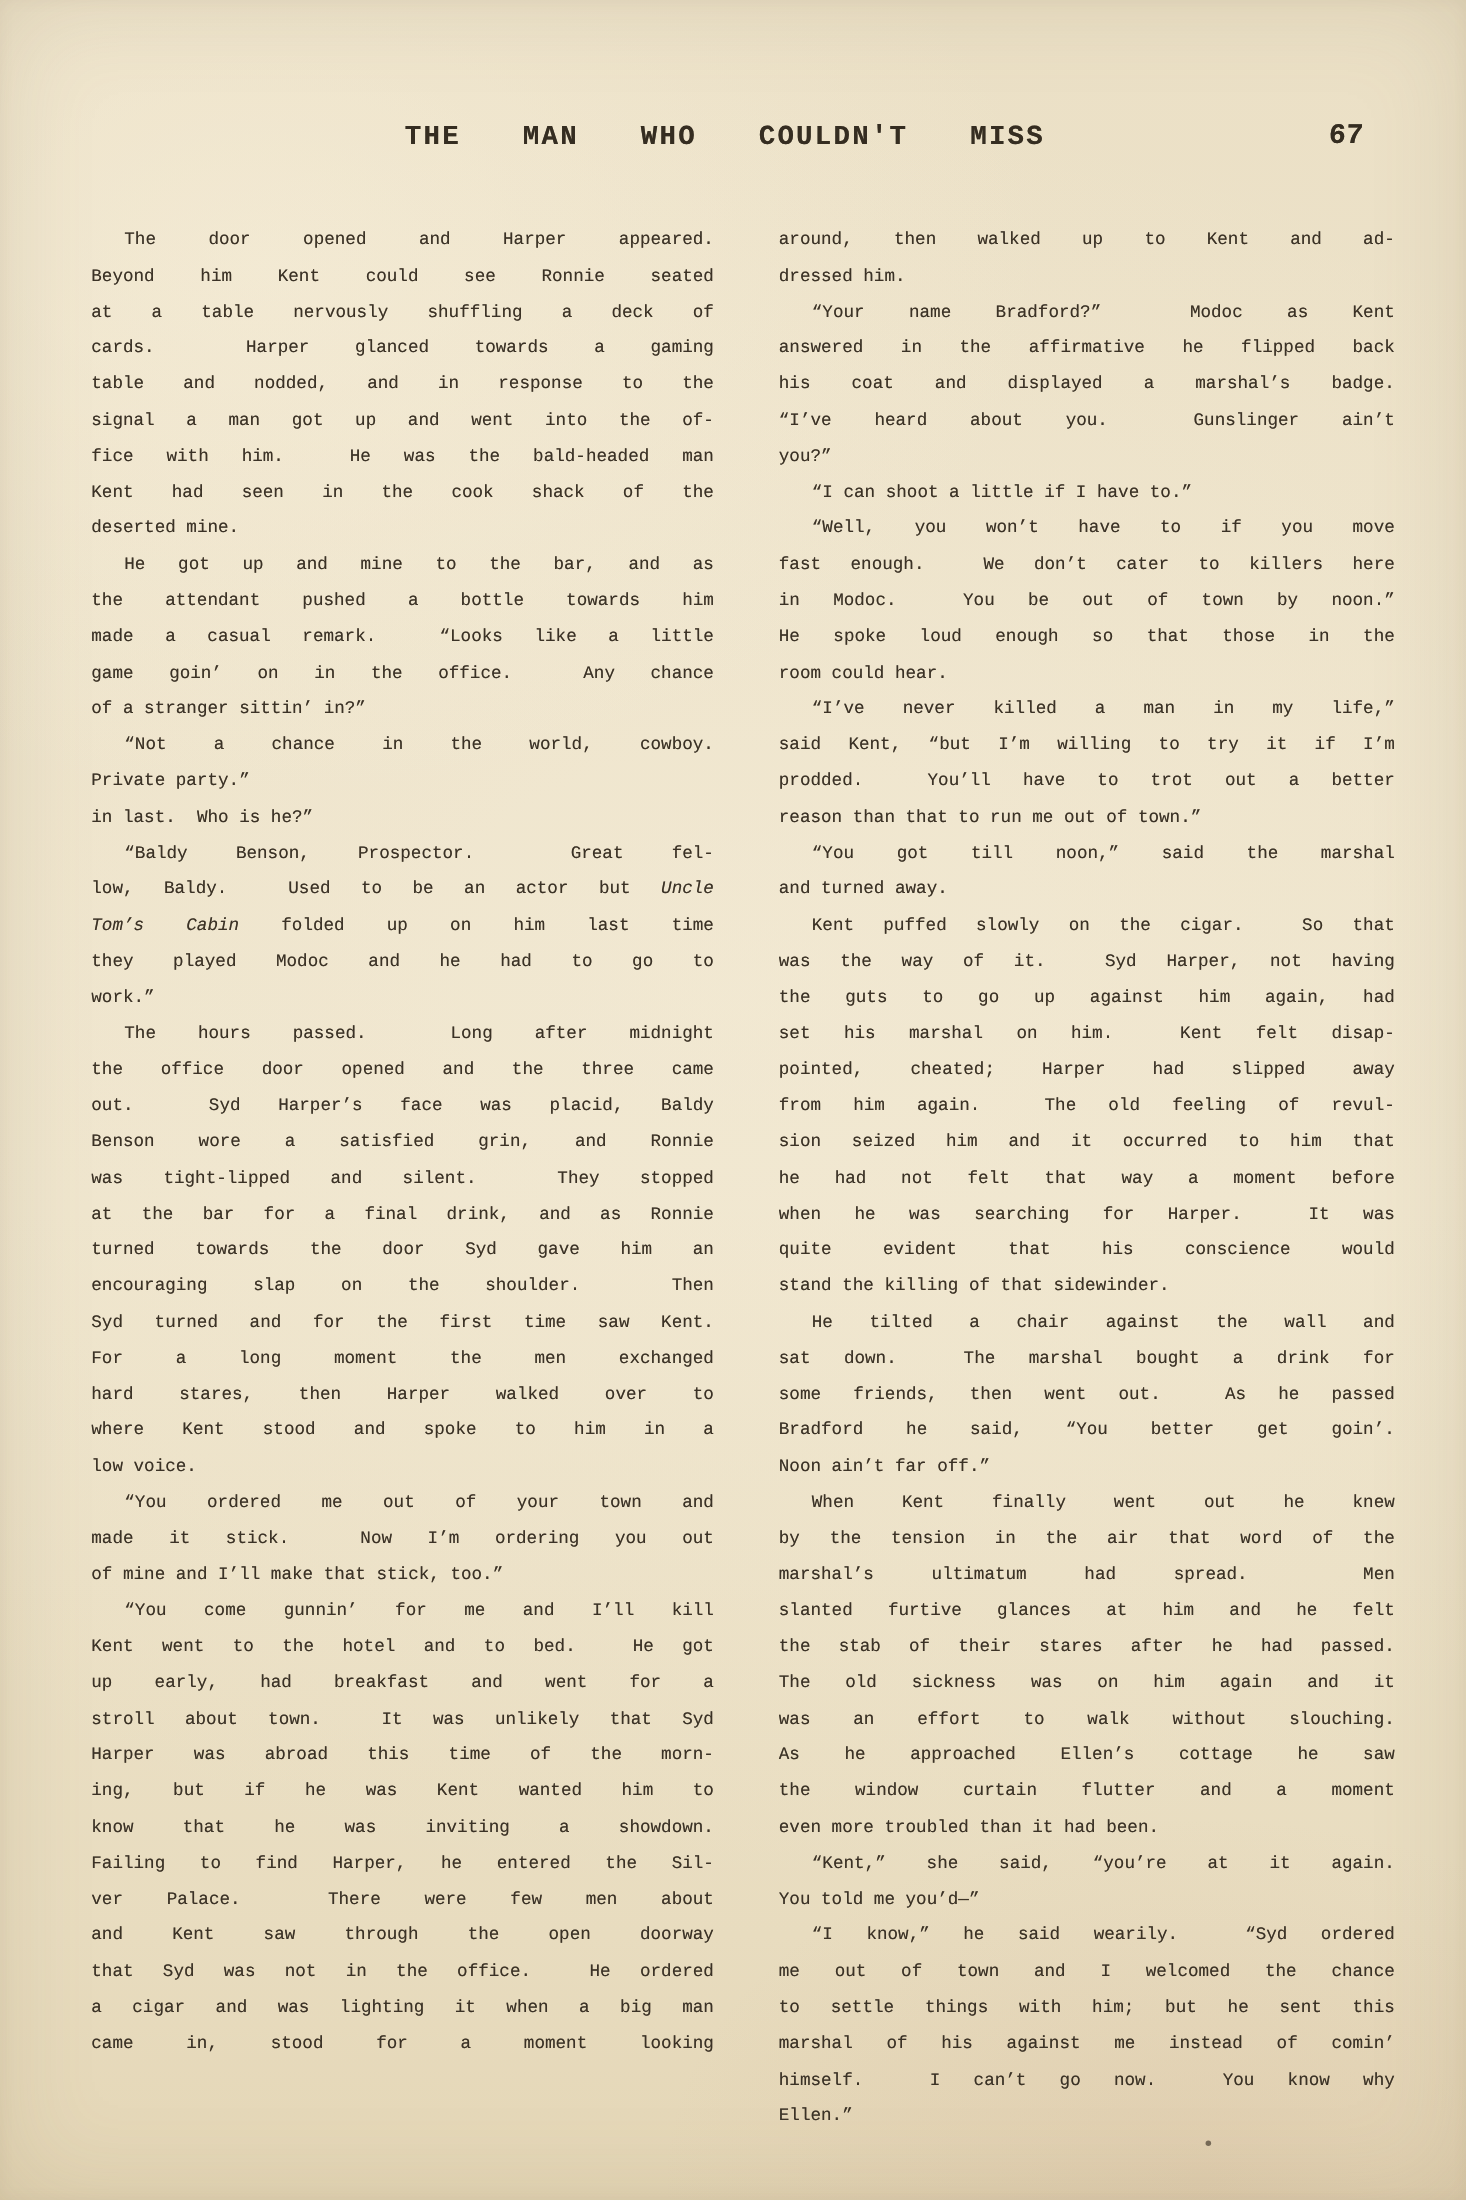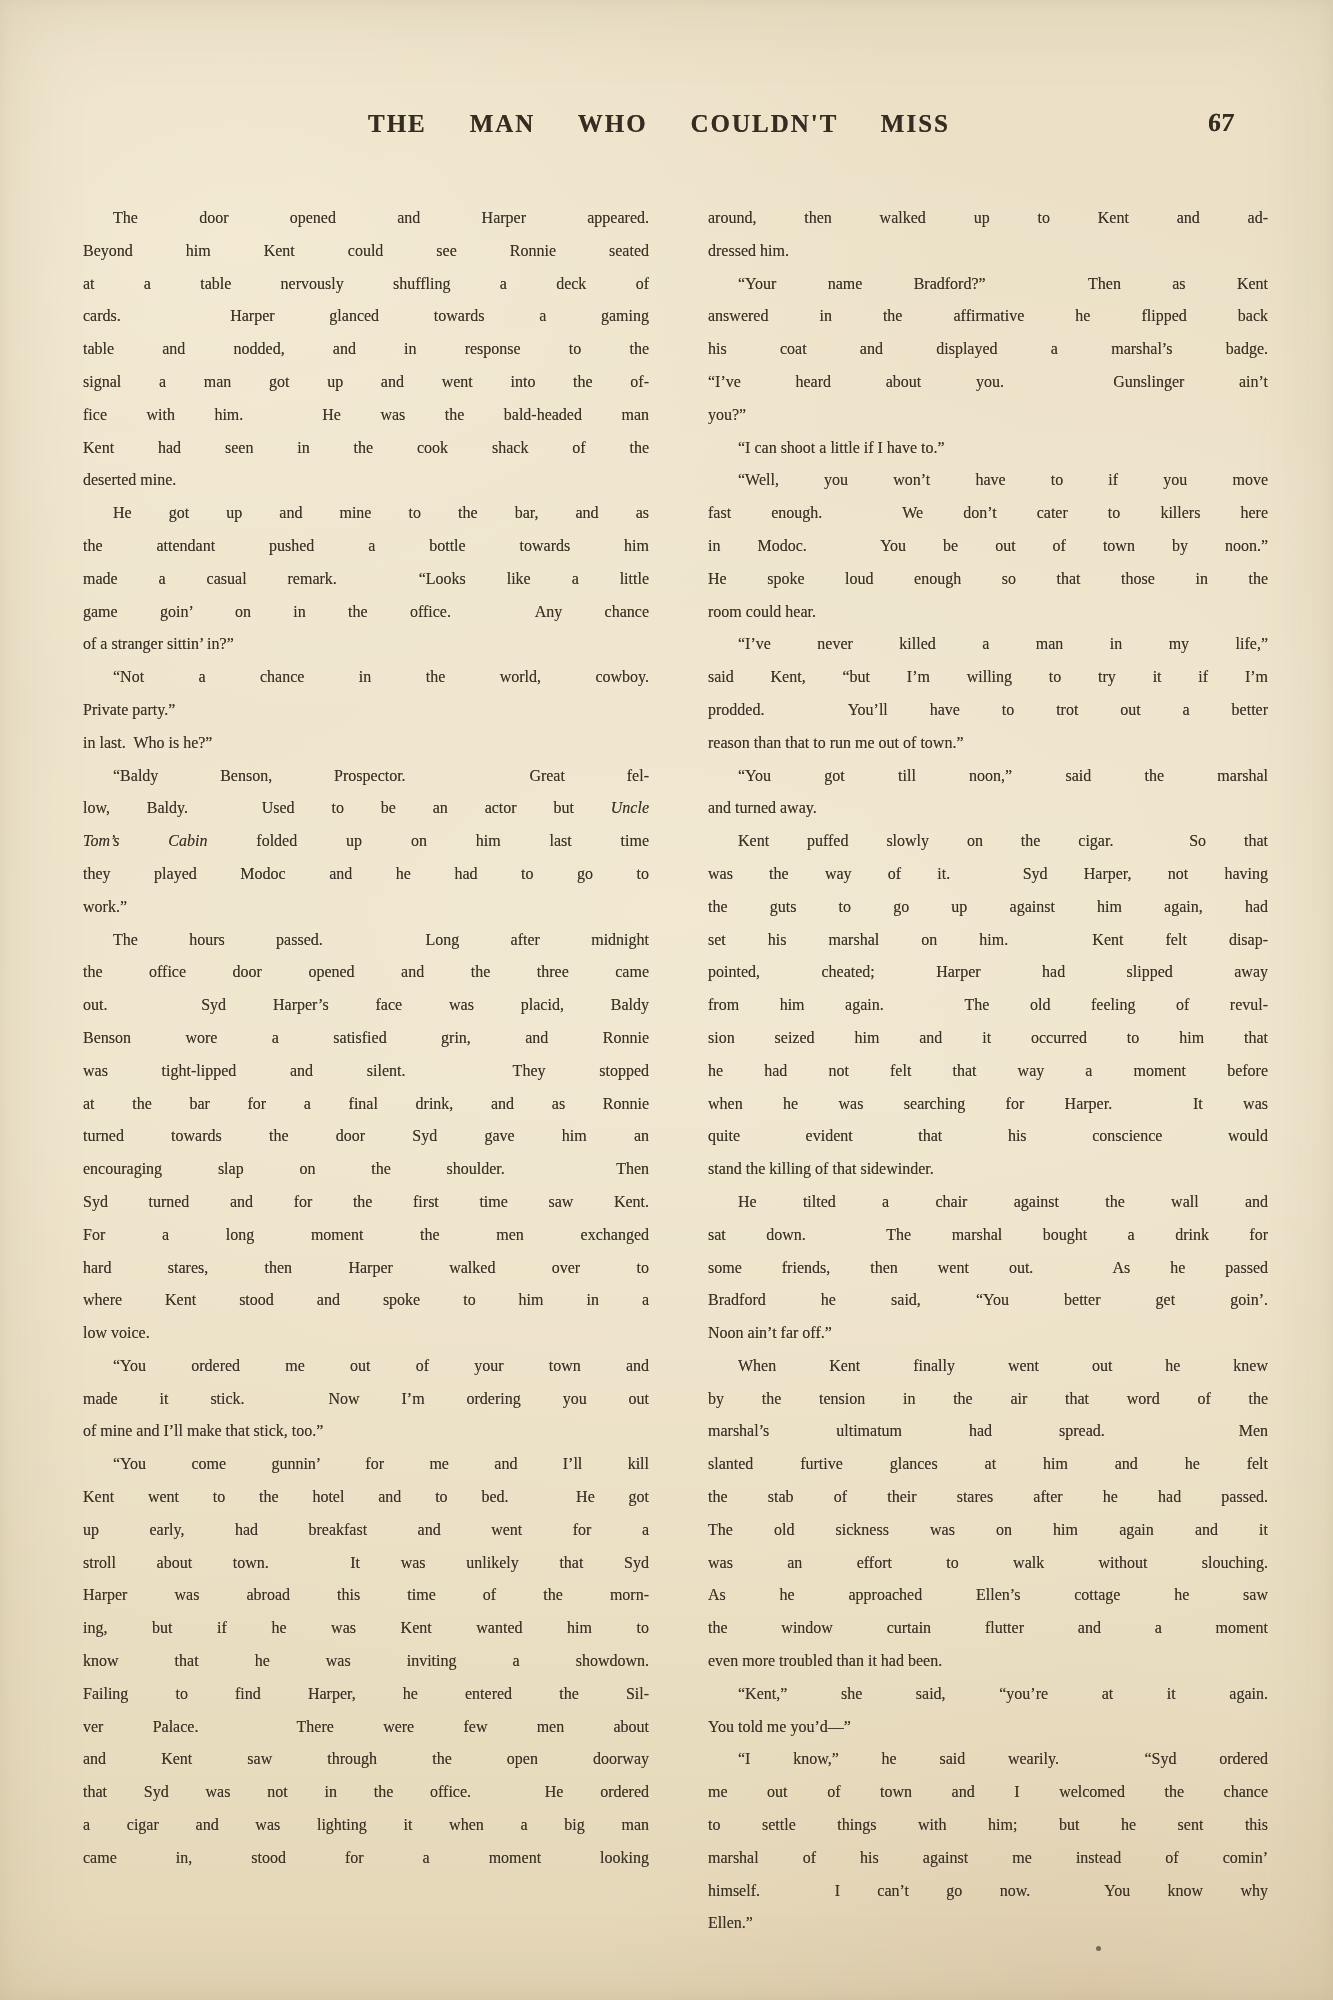--- a/index.html
+++ b/index.html
@@ -1,20 +1,20 @@
 <!DOCTYPE html>
 <html><head>
 <meta charset="utf-8">
 <style>
   html,body{margin:0;padding:0;background:#cfc6ae;}
   #page{
     position:relative;
     width:1333px;height:2000px;
     overflow:hidden;
-    font-family:Liberation Serif, serif;
+    font-family:Liberation Mono, monospace;
     color:#3b3226;
     background:
       radial-gradient(900px 600px at 82% 99%, rgba(190,145,120,0.13) 0%, rgba(190,145,120,0) 55%),
       radial-gradient(1100px 750px at 18% 12%, rgba(248,240,220,0.55) 0%, rgba(248,240,220,0) 65%),
       radial-gradient(1500px 1100px at 50% 45%, rgba(246,238,219,0.45) 0%, rgba(246,238,219,0) 75%),
       linear-gradient(to bottom,#ebe0c6 0%, #eee4cb 55%, #e8dcbf 88%, #e4d6b6 100%);
     box-shadow:inset 0 0 90px rgba(125,103,70,0.16), inset 0 0 14px rgba(125,103,70,0.07);
   }
   
   #running-head{
@@ -109,21 +109,21 @@
       <div class="line">Failing to find Harper, he entered the Sil-</div>
       <div class="line">ver Palace.  There were few men about</div>
       <div class="line">and Kent saw through the open doorway</div>
       <div class="line">that Syd was not in the office.  He ordered</div>
       <div class="line">a cigar and was lighting it when a big man</div>
       <div class="line">came in, stood for a moment looking</div>
     </div>
   <div id="col-right" class="col">
       <div class="line">around, then walked up to Kent and ad-</div>
       <div class="line pend">dressed him.</div>
-      <div class="line ind">“Your name Bradford?”  Then as Kent</div>
+      <div class="line ind">“Your name Bradford?”  Modoc as Kent</div>
       <div class="line">answered in the affirmative he flipped back</div>
       <div class="line">his coat and displayed a marshal’s badge.</div>
       <div class="line">“I’ve heard about you.  Gunslinger ain’t</div>
       <div class="line pend">you?”</div>
       <div class="line ind pend">“I can shoot a little if I have to.”</div>
       <div class="line ind">“Well, you won’t have to if you move</div>
       <div class="line">fast enough.  We don’t cater to killers here</div>
       <div class="line">in Modoc.  You be out of town by noon.”</div>
       <div class="line">He spoke loud enough so that those in the</div>
       <div class="line pend">room could hear.</div>

